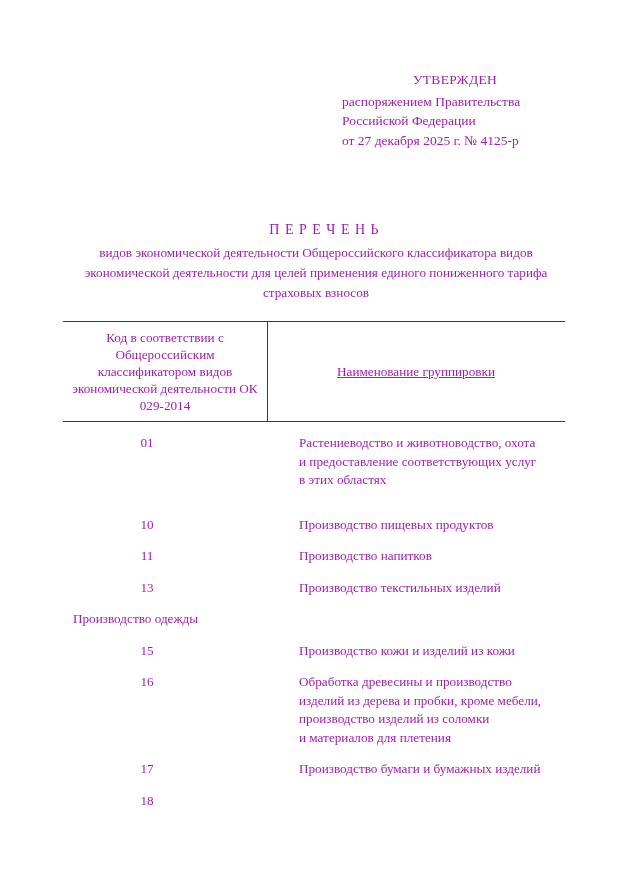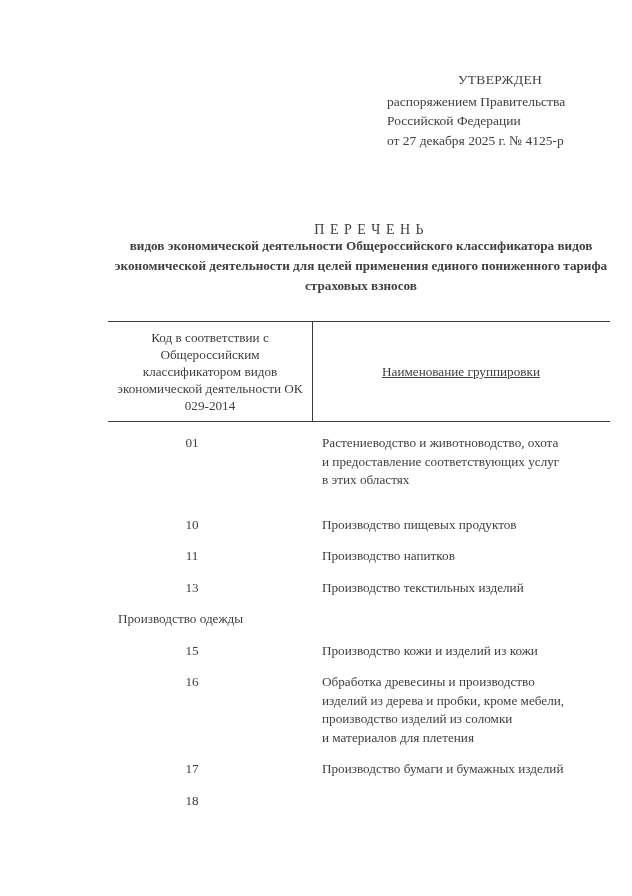--- a/index.html
+++ b/index.html
@@ -8,22 +8,21 @@
     padding: 0;
     background: #ffffff;
   }
   .page {
     position: relative;
     width: 586px;
     height: 896px;
     background: #ffffff;
     overflow: hidden;
     font-family: "Liberation Serif", "DejaVu Serif", serif;
-    color: #404040;
-    margin-left: 45px;
+    color: #a21caf;
     -webkit-font-smoothing: antialiased;
   }
 
   
   .approval {
     position: absolute;
     left: 330px;
     top: 70px;
     width: 250px;
     font-size: 13.5px;
@@ -48,25 +47,25 @@
     width: 632px;
     text-align: center;
     font-size: 14px;
     font-weight: normal;
     letter-spacing: 5.5px;
     text-indent: 5.5px;
   }
   .doc-subtitle {
     position: absolute;
     left: 56px;
-    top: 236px;
+    top: 243px;
     width: 520px;
     text-align: center;
     font-size: 13.2px;
-    font-weight: bold;
+    font-weight: normal;
     line-height: 20px;
   }
 
   
   .table-wrap {
     position: absolute;
     left: 63px;
     top: 321px;
     width: 502px;
   }
@@ -107,20 +106,21 @@
     text-decoration: underline;
   }
 
   .tbody {
     padding-top: 12px;
   }
   .row {
     display: flex;
     align-items: flex-start;
     margin-bottom: 13px;
+    gap: 22px;
   }
   .row:last-child { margin-bottom: 0; }
   .cell-code {
     width: 204px;
     box-sizing: border-box;
     text-align: center;
     padding-right: 36px;
     font-size: 13.2px;
     line-height: 18.5px;
   }

